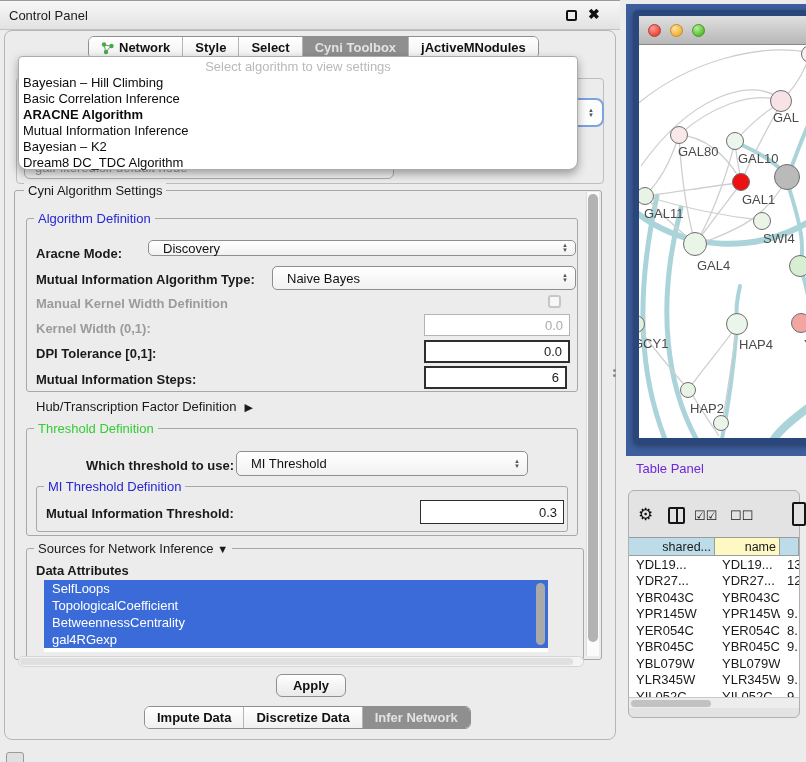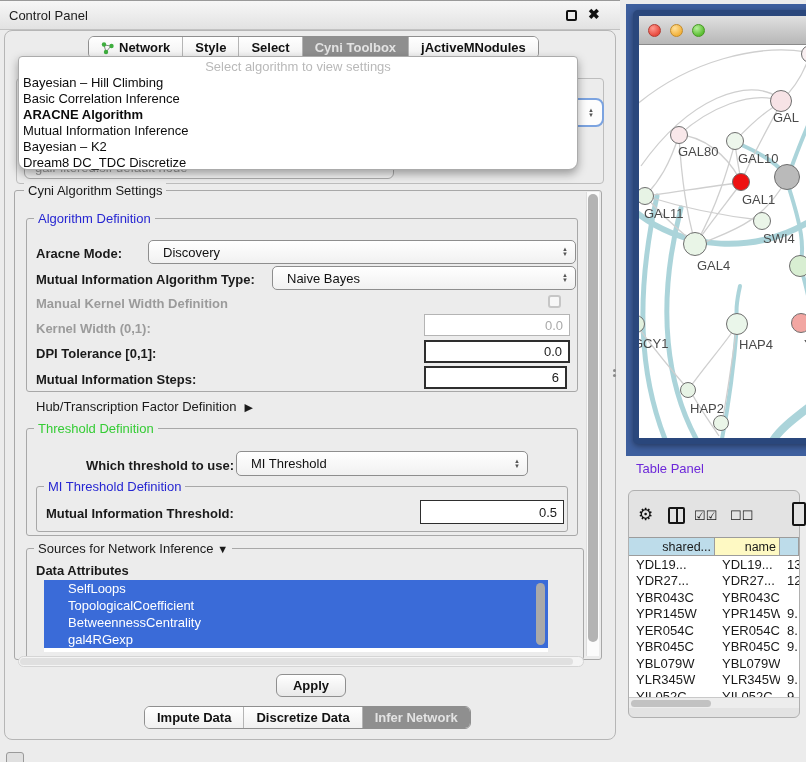--- a/index.html
+++ b/index.html
@@ -70,21 +70,21 @@
   .field {
     position:absolute; background:#fff; z-index:5; text-align:right; padding-right:6px; font-size:13px;
     display:flex; align-items:center; justify-content:flex-end;
   }
   .field.strong { border:2px solid #2e2e2e; }
   .field.soft { border:1px solid #b4b4b4; color:#a9a9a9; }
   .checkbox { position:absolute; width:13px; height:13px; border:2px solid #c6c6c6; border-radius:3px; background:#f7f7f7; z-index:5; }
   .arrow-right { font-size:11px; margin-left:8px; }
   
   .attr-list { position:absolute; left:44px; top:580px; width:504px; height:72px; background:#fff; overflow:hidden; z-index:5; }
-  .attr-item { height:17px; line-height:17px; background:#3a6bd8; color:#fff; padding-left:24px; font-size:13px; }
+  .attr-item { height:17px; line-height:17px; background:#3a6bd8; color:#fff; padding-left:8px; font-size:13px; }
   .attr-scroll { position:absolute; left:492px; top:3px; width:9px; height:62px; background:#a9a9a9; border-radius:5px; z-index:6; }
   .hscroll { position:absolute; left:18px; top:656px; width:566px; height:11px; background:#f4f4f4; border:1px solid #d5d5d5; border-radius:6px; z-index:5; }
   .hscroll .thumb { position:absolute; left:1px; top:1px; height:7px; width:98%; background:#e0e0e0; border-radius:5px; }
   .vscroll { position:absolute; left:586px; top:192px; width:13px; height:464px; background:#fbfbfb; border-left:1px solid #dedede; z-index:6; }
   .vscroll .thumb { position:absolute; left:1px; top:2px; width:10px; height:448px; background:#b3b3b3; border-radius:6px; }
   .apply-btn {
     position:absolute; left:268px; top:674px; width:70px; height:23px; z-index:5;
     background:linear-gradient(#ffffff,#e9e9e9); border:1px solid #8f8f8f; border-radius:6px;
     font-size:13px; font-weight:bold; color:#111; display:flex; align-items:center; justify-content:center;margin-left:8px;
   }
@@ -175,35 +175,35 @@
   <div class="frag-combo-bottom">galFiltered.sif default node</div>
 
   <div class="popup">
     <div class="popup-hint">Select algorithm to view settings</div>
     <div id="popup-items" class="popup-items">
         <div class="popup-item">Bayesian – Hill Climbing</div>
         <div class="popup-item">Basic Correlation Inference</div>
         <div class="popup-item bold">ARACNE Algorithm</div>
         <div class="popup-item">Mutual Information Inference</div>
         <div class="popup-item">Bayesian – K2</div>
-        <div class="popup-item">Dream8 DC_TDC Discretize</div>
+        <div class="popup-item">Dream8 DC_TDC Algorithm</div>
       </div>
   </div>
 
   <div class="grp" style="left:14px; top:190px; width:588px; height:470px;"></div>
   <div class="legend" style="left:24px; top:183px;">Cyni Algorithm Settings</div>
   <div class="vscroll">
       <div class="thumb"></div>
     </div>
 
   <div class="grp" style="left:26px; top:218px; width:552px; height:174px;"></div>
   <div class="legend blue" style="left:34px; top:211px;">Algorithm Definition</div>
 
   <div class="lbl b" style="left:36px; top:246px;">Aracne Mode:</div>
-  <div class="combo" style="left:148px; top:240px; width:428px; height:24px;">
+  <div class="combo" style="left:148px; top:240px; width:428px; height:16px;">
     <span class="val">Discovery</span>
     <span class="stepper">▲<br>▼</span>
   </div>
 
   <div class="lbl b" style="left:36px; top:272px;">Mutual Information Algorithm Type:</div>
   <div class="combo" style="left:272px; top:266px; width:304px; height:24px;">
     <span class="val">Naive Bayes</span>
     <span class="stepper">▲<br>▼</span>
   </div>
 
@@ -228,21 +228,21 @@
 
   <div class="lbl b" style="left:86px; top:458px;">Which threshold to use:</div>
   <div class="combo" style="left:236px; top:451px; width:292px; height:25px;">
     <span class="val">MI Threshold</span>
     <span class="stepper">▲<br>▼</span>
   </div>
 
   <div class="grp" style="left:36px; top:486px; width:532px; height:46px;"></div>
   <div class="legend blue" style="left:44px; top:479px;">MI Threshold Definition</div>
   <div class="lbl b" style="left:46px; top:506px;">Mutual Information Threshold:</div>
-  <div class="field strong" style="left:420px; top:500px; width:144px; height:24px; border-width:1.5px;">0.5</div>
+  <div class="field strong" style="left:420px; top:500px; width:144px; height:24px; border-width:1.5px;">0.3</div>
 
   <div class="grp" style="left:26px; top:548px; width:558px; height:112px;"></div>
   <div class="legend" style="left:34px; top:541px;text-align:right;">
     <span>Sources for Network Inference</span> <span style="font-size:11px;">▼</span>
   </div>
   <div class="lbl b" style="left:36px; top:563px;">Data Attributes</div>
   <div id="attr-list" class="attr-list">
     <div class="attr-item">SelfLoops</div>
       <div class="attr-item">TopologicalCoefficient</div>
       <div class="attr-item">BetweennessCentrality</div>

